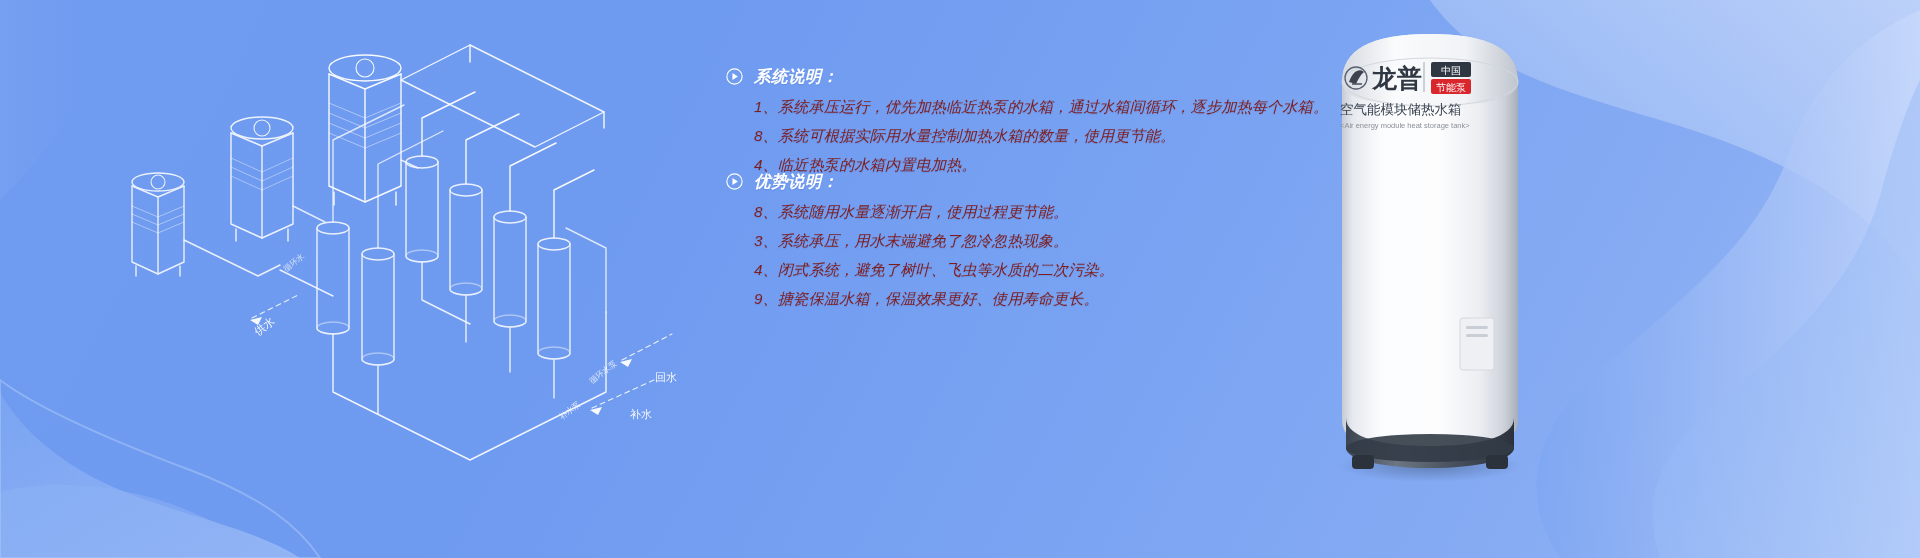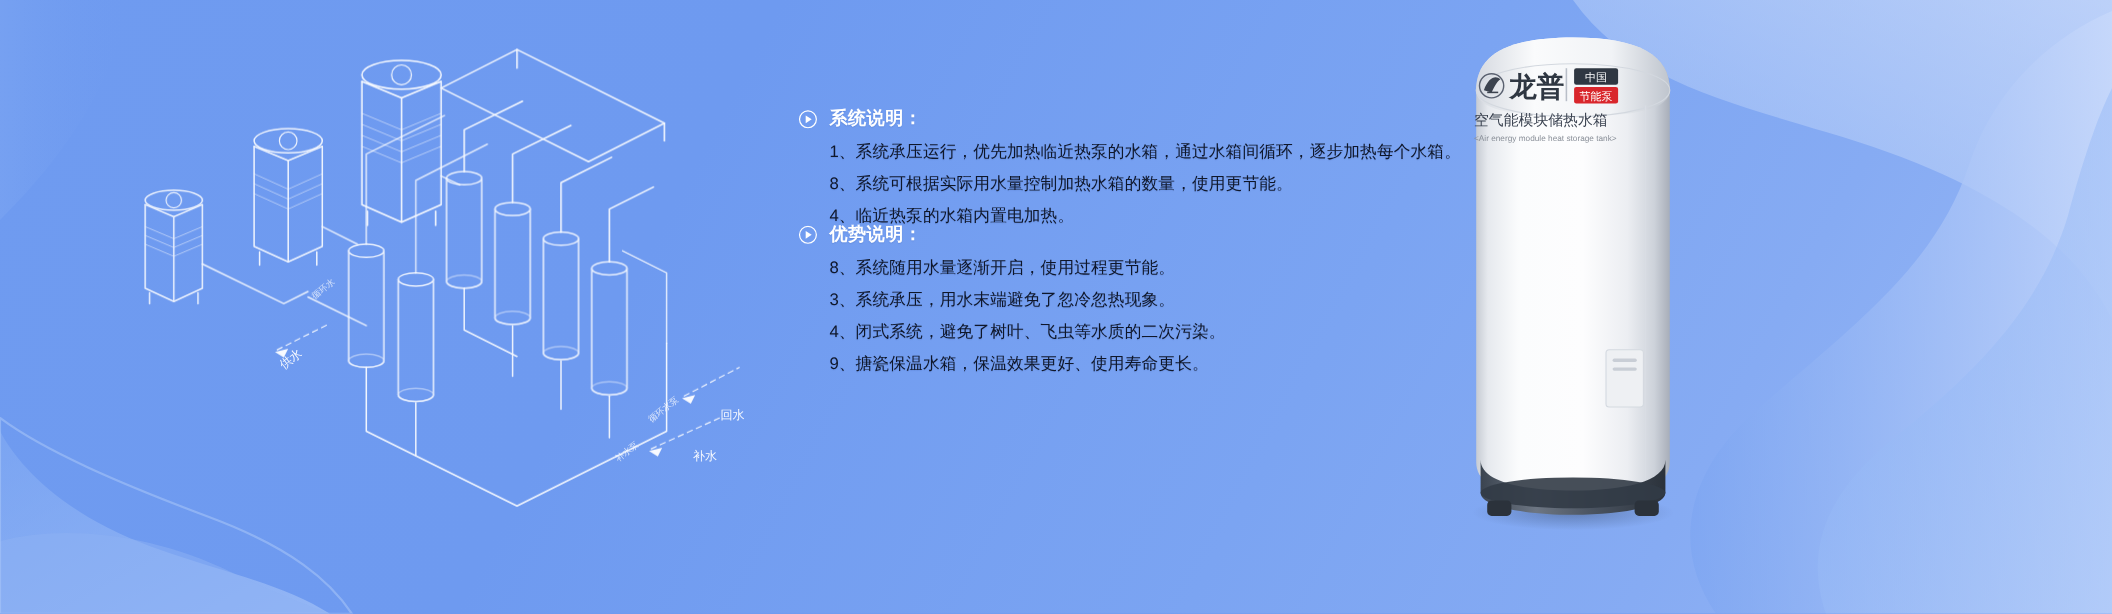--- a/index.html
+++ b/index.html
@@ -12,36 +12,36 @@
   
   #bg-base {
     position:absolute; inset:0;
     background:linear-gradient(118deg,#6f9bf0 0%,#6e9af0 32%,#7ba4f2 62%,#86abf3 80%,#9ab9f6 100%);
   }
   #bg-waves { position:absolute; inset:0; }
   
   #diagram { position:absolute; left:0; top:0; width:740px; height:558px; }
   
   #content {
-    position:absolute; left:726px; top:100px; width:620px;
+    position:absolute; left:726px; top:68px; width:620px;font-style:italic;
   }
   .section { position:relative; }
   .sec-head {
     display:flex; align-items:center; gap:11px;
     margin-bottom:5px;
   }
   .play-icon { width:17px; height:17px; flex:0 0 17px; display:block; }
   .sec-title {
     font-size:16.5px; font-weight:bold; color:#ffffff;
     letter-spacing:.4px; line-height:1;
     text-shadow:0 1px 1px rgba(40,70,150,.18);
   }
   .items { list-style:none; }
   .items li {
-    font-size:15.2px; color:#0f172a; line-height:1;
+    font-size:15.2px; color:#7f1d1d; line-height:1;
     padding:0 0 0 28px;
     margin-top:14px;
     white-space:nowrap;
     letter-spacing:.1px;
     text-shadow:0 1px 1px rgba(40,70,150,.15);
   }
   #sec-advantage { }
   
   #product { position:absolute; left:1300px; top:0; width:620px; height:558px; }
 </style>

